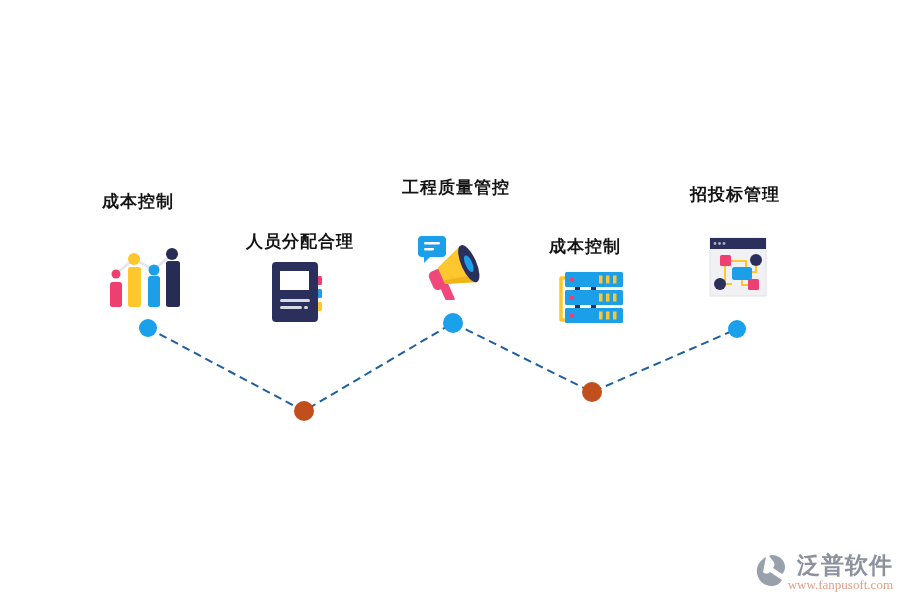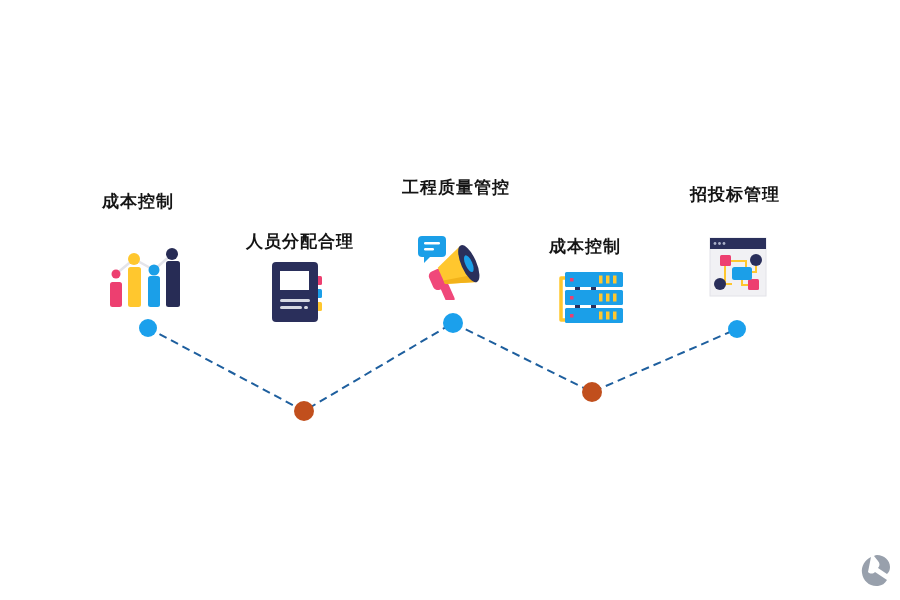--- a/index.html
+++ b/index.html
@@ -156,15 +156,19 @@
     <circle cx="737" cy="329" r="9" fill="#1ba0ec"></circle>
   </svg>
 
   <div class="watermark">
     <span class="wm-logo">
       <svg width="30" height="34" viewBox="0 0 30 34">
         <path d="M16,1 C23,1 29,6 29,13 C29,16 28,18 26,20 L17,14 C19,12 19,9 17,7 L13,2 C14,1.4 15,1 16,1 Z" fill="#98a0ac"></path>
         <path d="M10,3 C4,6 0,12 1,19 C2,27 9,33 17,32 C21,31.5 24,29.5 26,26 L14,18 C12,20 9,20 7,18 Z" fill="#98a0ac"></path>
       </svg>
     </span>
+    <span class="wm-textcol">
+      <span class="wm-brand">泛普软件</span>
+      <span class="wm-url">www.fanpusoft.com</span>
+    </span>
   </div>
 
 </div>
 
 </body></html>

